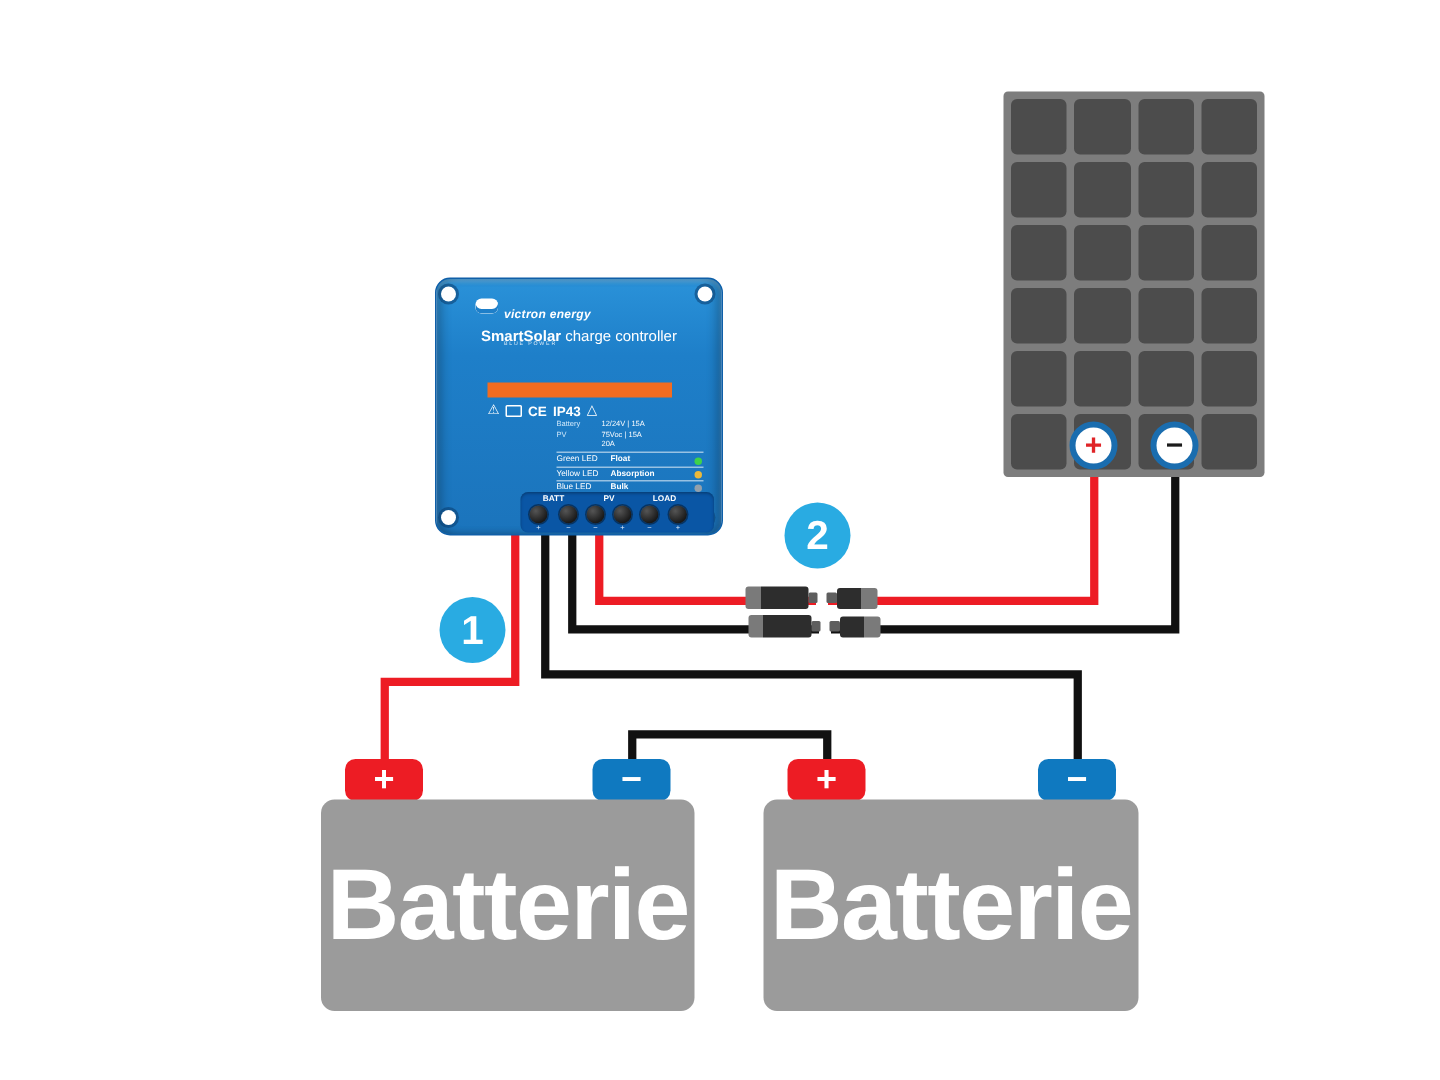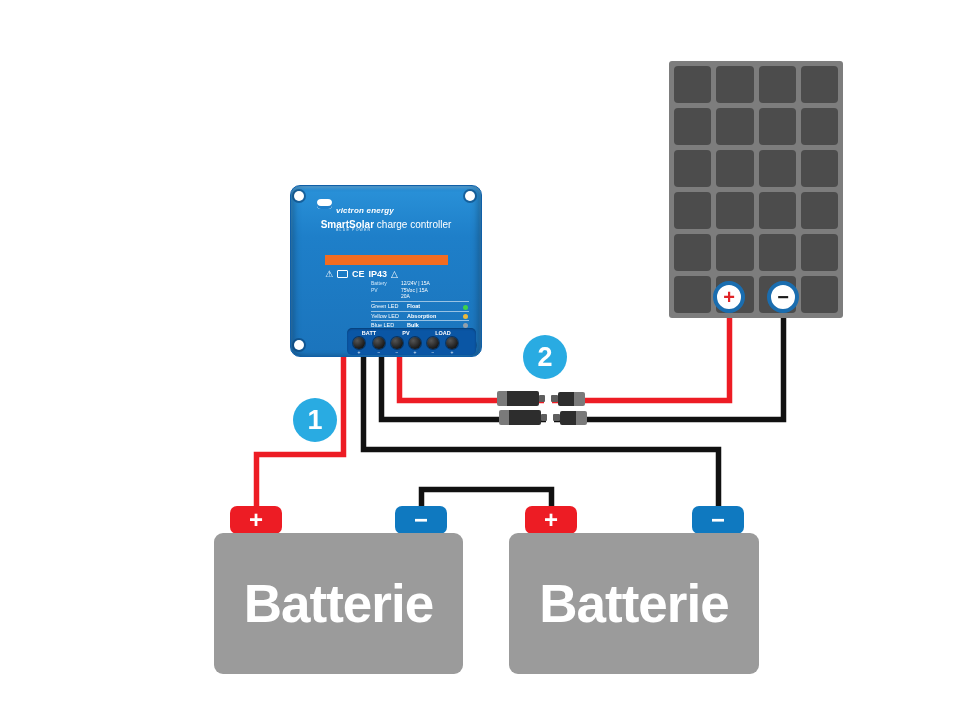--- a/index.html
+++ b/index.html
@@ -76,21 +76,21 @@
   .pv-plus{color:#e02427;}
   .pv-minus{color:#1b1b1b;}
 
   
   .bat-tab{position:absolute;width:52px;height:28px;border-radius:7px;color:#fff;
     display:flex;align-items:center;justify-content:center;font-size:24px;font-weight:bold;}
   .tab-pos{background:#ed1c24;}
   .tab-neg{background:#0f79c0;}
   .bat-body{position:absolute;top:533px;height:141px;background:#9b9b9b;border-radius:9px;
     display:flex;align-items:center;justify-content:center;}
-  .bat-label{color:#fff;font-size:53px;font-weight:bold;letter-spacing:-1px;}
+  .bat-label{color:#fff;font-size:67px;font-weight:bold;letter-spacing:-1px;}
 </style>
 </head>
 <body>
 
 <div class="stage">
 
   <svg class="wires" width="960" height="720">
     <polyline points="343.5,350 343.5,454.5 256.5,454.5 256.5,510" fill="none" stroke="#ed1c24" stroke-width="5.5"></polyline>
     <polyline points="363.5,350 363.5,449.5 718.5,449.5 718.5,510" fill="none" stroke="#111111" stroke-width="5.5"></polyline>
     <polyline points="399.5,350 399.5,400.5 729.5,400.5 729.5,300" fill="none" stroke="#ed1c24" stroke-width="5.5"></polyline>

